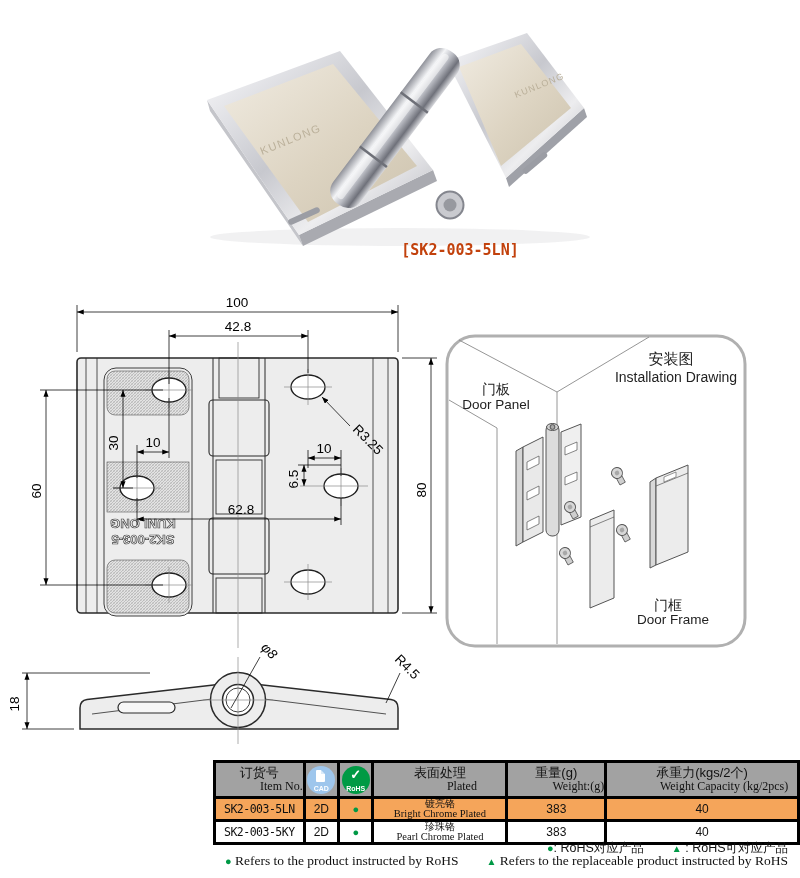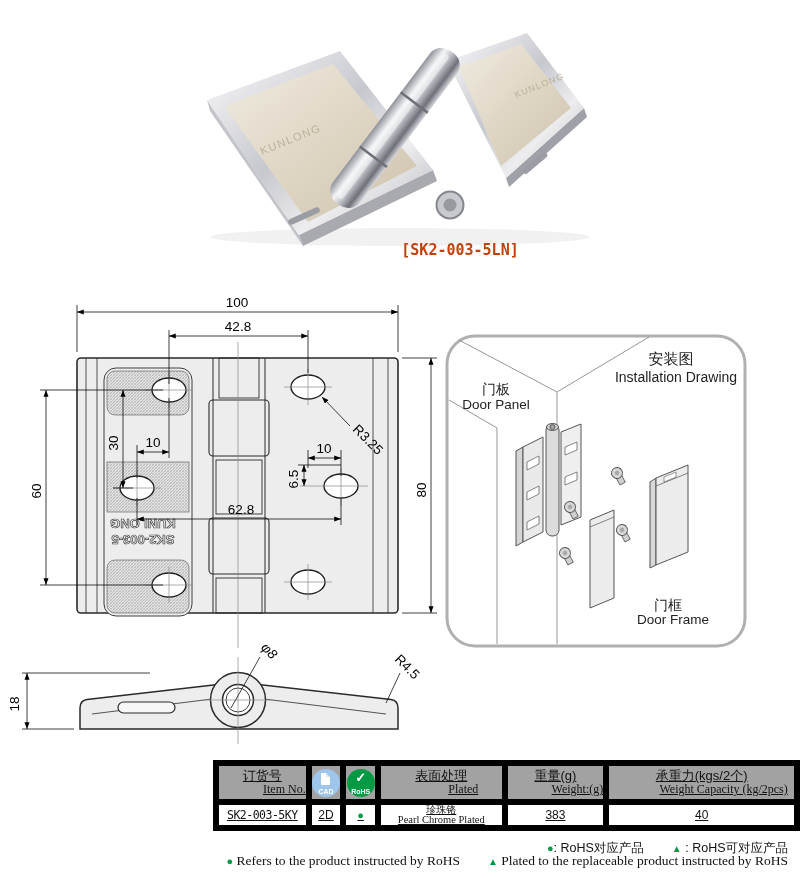--- a/index.html
+++ b/index.html
@@ -14,22 +14,22 @@
     left:370px;top:241px;width:180px;text-align:center;
     font-family:"DejaVu Sans Mono",monospace;font-size:15px;font-weight:bold;color:#c2410c;
     letter-spacing:0px;
   }
   
   #spec-table{
     left:213px;top:760px;border-collapse:collapse;table-layout:fixed;
     border:2px solid #3a3a3a;font-size:12px;
   }
   #spec-table th,#spec-table td{
-    border:6px solid #000000;padding:0;text-align:center;vertical-align:middle;
-    overflow:hidden;white-space:nowrap;text-decoration:underline;
+    border:3px solid #000000;padding:0;text-align:center;vertical-align:middle;
+    overflow:hidden;white-space:nowrap;
   }
   #spec-table thead th{background:#a2a2a2;height:33px;font-weight:normal;}
   #spec-table thead .cn{font-size:13px;line-height:14px;}
   #spec-table thead .en{font-family:"Liberation Serif",serif;font-size:12px;line-height:13px;margin-left:44px;}
   #spec-table tbody tr{height:20px;}
   #spec-table tbody tr.hl{background:#f5a55a;}
   .itemno{font-family:"DejaVu Sans Mono",monospace;font-size:11.5px;letter-spacing:-0.5px;}
   .finish .cn{font-size:10px;line-height:10px;}
   .finish .en{font-family:"Liberation Serif",serif;font-size:10.5px;line-height:10px;}
   .dot{color:#009946;font-size:11px;}
@@ -343,32 +343,43 @@
         <div class="cn">重量(g)</div>
         <div class="en">Weight:(g)</div>
       </th>
       <th>
         <div class="cn">承重力(kgs/2个)</div>
         <div class="en">Weight Capacity (kg/2pcs)</div>
       </th>
     </tr>
   </thead>
   <tbody>
+    <tr class="hl">
+      <td class="itemno">SK2-003-5LN</td>
+      <td>2D</td>
+      <td><span class="dot">●</span></td>
+      <td class="finish">
+        <div class="cn">镀亮铬</div>
+        <div class="en">Bright Chrome Plated</div>
+      </td>
+      <td>383</td>
+      <td>40</td>
+    </tr>
     <tr>
       <td class="itemno">SK2-003-5KY</td>
       <td>2D</td>
       <td><span class="dot">●</span></td>
       <td class="finish">
         <div class="cn">珍珠铬</div>
         <div class="en">Pearl Chrome Plated</div>
       </td>
       <td>383</td>
       <td>40</td>
     </tr>
   </tbody>
 </table>
 
 <div class="abs" id="legend1">
   <span class="dot">●</span><span>: RoHS对应产品</span><span class="gap"></span><span class="tri">▲</span><span> : RoHS可对应产品</span>
 </div>
 <div class="abs" id="legend2">
-  <span class="dot">●</span><span> Refers to the product instructed by RoHS</span><span class="gap"></span><span class="tri">▲</span><span> Plated to the replaceable product instructed by RoHS</span>
+  <span class="dot">●</span><span> Refers to the product instructed by RoHS</span><span class="gap"></span><span class="tri">▲</span><span> Refers to the replaceable product instructed by RoHS</span>
 </div>
 
 </body></html>

